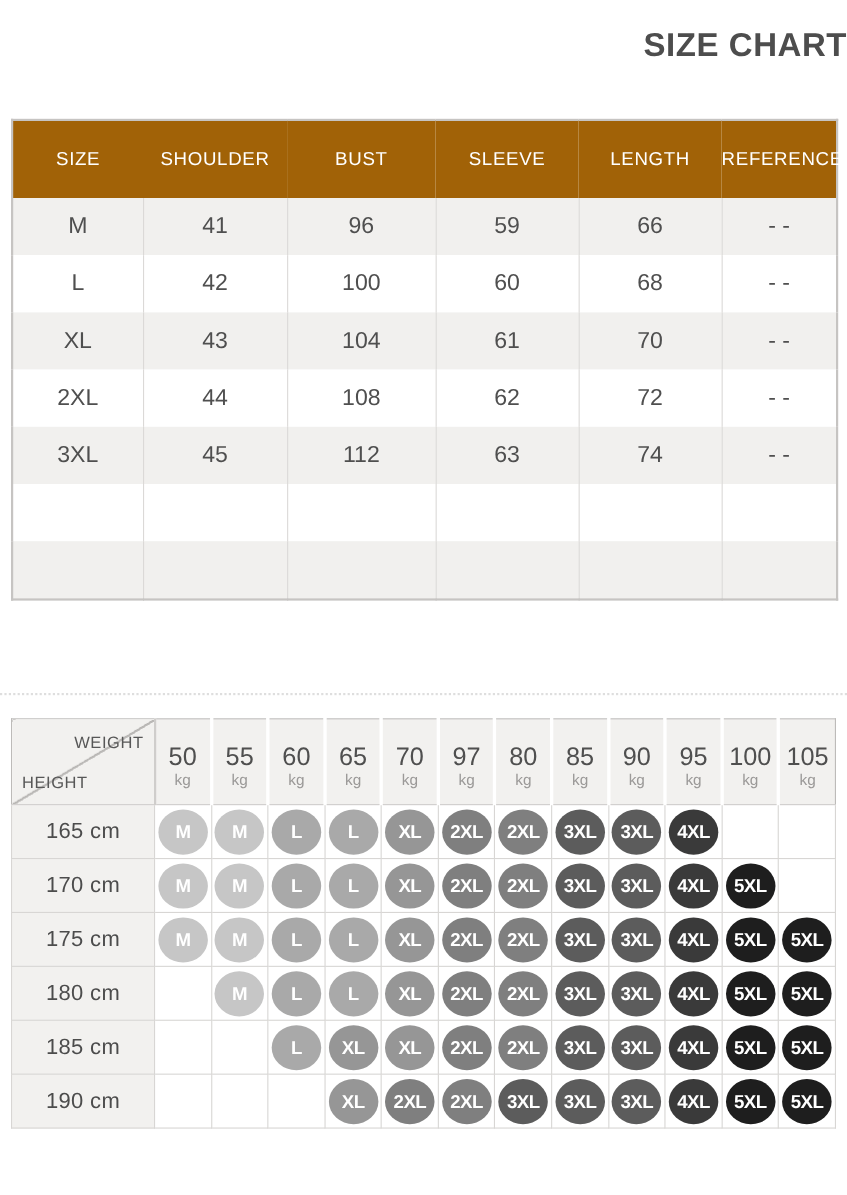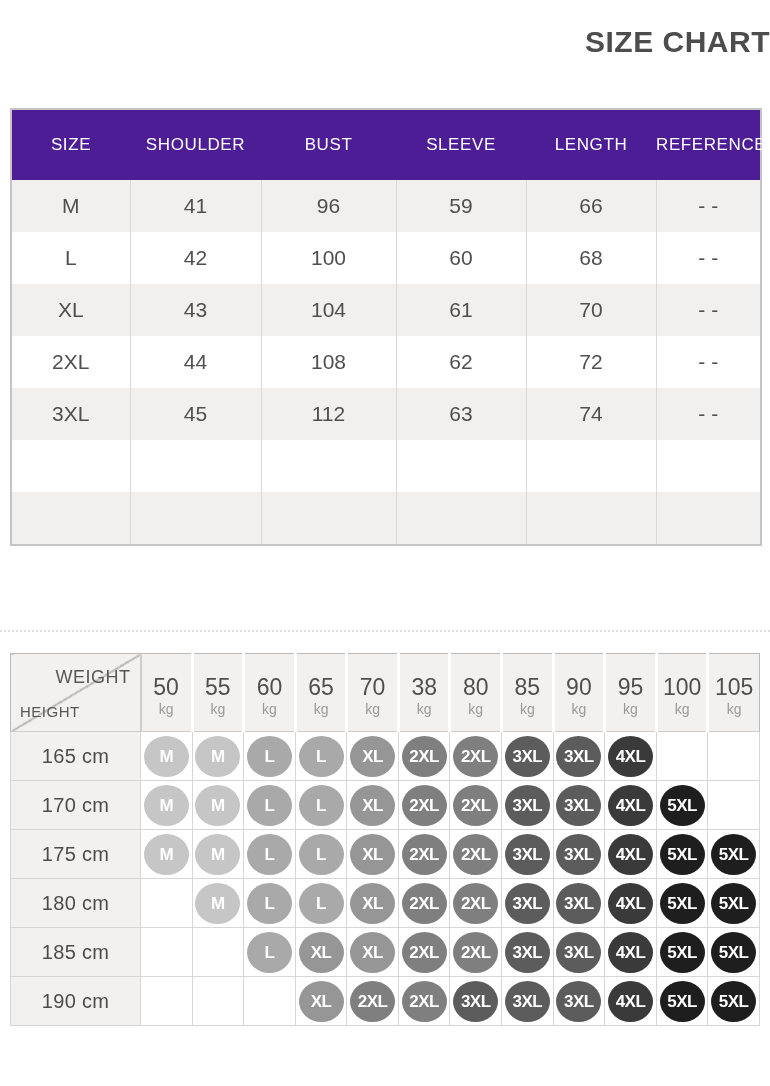--- a/index.html
+++ b/index.html
@@ -13,21 +13,21 @@
   }
   #title1 { padding-top:25px; }
   #title2 { margin-top:31px; }
 
   
   table.t1 {
     width:750px; margin:49px 10px 0 10px; border-collapse:collapse;
     table-layout:fixed; border:2px solid #c6c4c2;
   }
   table.t1 thead th {
-    background:#4c1d95; color:#ffffff; font-weight:normal;
+    background:#a16207; color:#ffffff; font-weight:normal;
     font-size:17px; letter-spacing:0.6px; height:70px; padding:0;
   }
   table.t1 tbody td {
     height:52px; padding:0; text-align:center; vertical-align:middle;
     font-size:21px; color:#4f4f4f; border-right:1px solid #dbd9d7;
   }
   table.t1 tbody td:last-child { border-right:none; }
   table.t1 tbody tr.shade td { background:#f1f0ee; }
   table.t1 tbody tr.plain td { background:#ffffff; }
 
@@ -44,21 +44,21 @@
     vertical-align:middle; border-right:3px solid #ffffff;
     border-bottom:1px solid #cfcdcb;
   }
   table.t2 thead td:last-child { border-right:none; }
   table.t2 thead td.corner {
     position:relative; border-right:2px solid #cfcdcb;
     background:linear-gradient(to bottom right,
       #f2f1ef calc(50% - 1px), #b9b7b5 calc(50% - 1px),
       #b9b7b5 calc(50% + 1px), #f2f1ef calc(50% + 1px));
   }
-  .corner-top   { position:absolute; top:13px; right:9px; font-size:18px; color:#575757; letter-spacing:0.5px; }
+  .corner-top   { position:absolute; top:13px; right:9px; font-size:15px; color:#575757; letter-spacing:0.5px; }
   .corner-bottom{ position:absolute; bottom:11px; left:9px; font-size:15px; color:#575757; letter-spacing:0.5px; }
   .wnum  { font-size:23px; color:#4f4f4f; line-height:26px; padding-top:6px; }
   .wunit { font-size:14px; color:#9b9998; line-height:18px; }
   table.t2 tbody td {
     height:48px; padding:0; text-align:center; vertical-align:middle;
     background:#ffffff; border:1px solid #d8d6d4;
   }
   table.t2 tbody td.hlabel {
     background:#f2f1ef; font-size:20px; color:#4c4c4c; letter-spacing:0.3px;
   }
@@ -193,21 +193,21 @@
           </td>
           <td>
             <div class="wnum">65</div>
             <div class="wunit">kg</div>
           </td>
           <td>
             <div class="wnum">70</div>
             <div class="wunit">kg</div>
           </td>
           <td>
-            <div class="wnum">38</div>
+            <div class="wnum">97</div>
             <div class="wunit">kg</div>
           </td>
           <td>
             <div class="wnum">80</div>
             <div class="wunit">kg</div>
           </td>
           <td>
             <div class="wnum">85</div>
             <div class="wunit">kg</div>
           </td>

